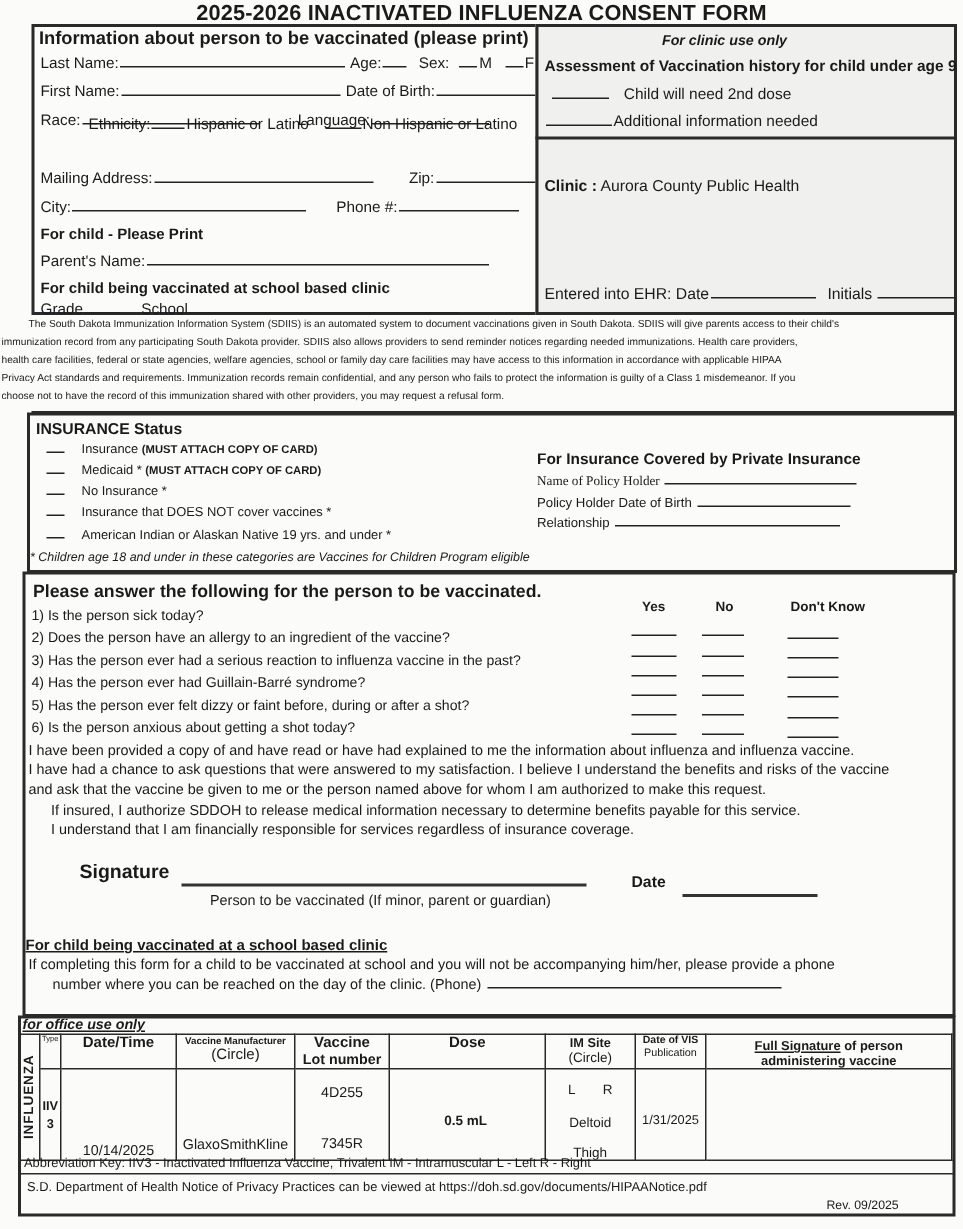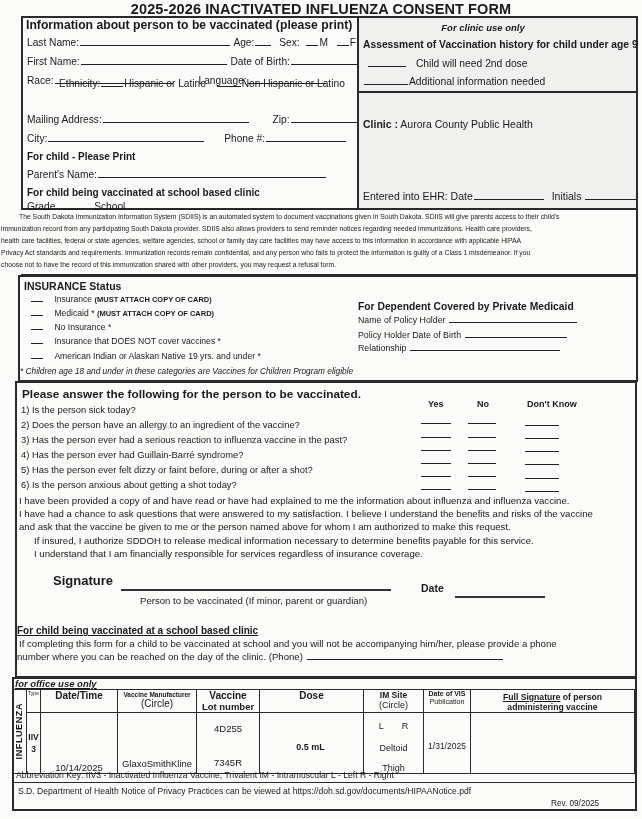--- a/index.html
+++ b/index.html
@@ -127,22 +127,22 @@
   <div class="row" style="left:10px; top:59px; font-size:8.6px;">
     <span class="blank" style="width:12px;"></span>
     <span style="margin-left:8px;">Insurance that DOES NOT cover vaccines *</span>
   </div>
   <div class="row" style="left:10px; top:74px; font-size:8.6px;">
     <span class="blank" style="width:12px;"></span>
     <span style="margin-left:8px;">American Indian or Alaskan Native 19 yrs. and under *</span>
   </div>
   <div class="row it" style="left:0px; top:89px; font-size:8.3px;">*  Children age 18 and under in these categories are Vaccines for Children Program eligible</div>
 
-  <div class="row b" style="left:338px; top:24px; font-size:10.3px;">For Dependent Covered by Private Medicaid</div>
-  <div class="row" style="left:338px; top:38px; font-size:8.8px;">
+  <div class="row b" style="left:338px; top:24px; font-size:10.3px;">For Insurance Covered by Private Insurance</div>
+  <div class="row" style="left:338px; top:38px; font-size:8.8px;font-family:Liberation Serif, serif;">
     <span>Name of Policy Holder</span>
     <span class="blank" style="width:128px;"></span>
   </div>
   <div class="row" style="left:338px; top:53px; font-size:8.8px;">
     <span>Policy Holder Date of Birth</span>
     <span class="blank" style="width:102px;"></span>
   </div>
   <div class="row" style="left:338px; top:66px; font-size:8.8px;">
     <span>Relationship</span>
     <span class="blank" style="width:150px;"></span>
@@ -189,21 +189,21 @@
   <div class="row" style="left:17px; top:165px; font-size:9.6px;">I understand that I am financially responsible for services regardless of insurance coverage.</div>
 
   <div class="row b" style="left:36px; top:190px; font-size:13px;">Signature</div>
   <div class="sig-line" style="left:104px; width:270px; top:206px;"></div>
   <div class="row" style="left:123px; top:212px; font-size:9.6px;">Person to be vaccinated (If minor, parent or guardian)</div>
   <div class="row b" style="left:404px; top:199px; font-size:10.5px;">Date</div>
   <div class="sig-line" style="left:438px; width:90px; top:213px;"></div>
 
   <div class="row b u" style="left:0px; top:242px; font-size:10px;">For child being vaccinated at a school based clinic</div>
   <div class="row" style="left:2px; top:255px; font-size:9.6px;">If completing this form for a child to be vaccinated at school and you will not be accompanying him/her, please provide a phone</div>
-  <div class="row" style="left:0; top:268px; font-size:9.6px;">
+  <div class="row" style="left:18px; top:268px; font-size:9.6px;">
     <span>number where you can be reached on the day of the clinic.  (Phone)</span>
     <span class="blank" style="width:196px;"></span>
   </div>
 </div>
 
 <div class="box" style="left:12px; top:677px; width:625px; height:134px;">
   <div class="row b it u" style="left:1px; top:-1px; font-size:9.5px;">for office use only</div>
 </div>
 
 <table class="vt" style="left:13px; top:689px; width:622px;">

